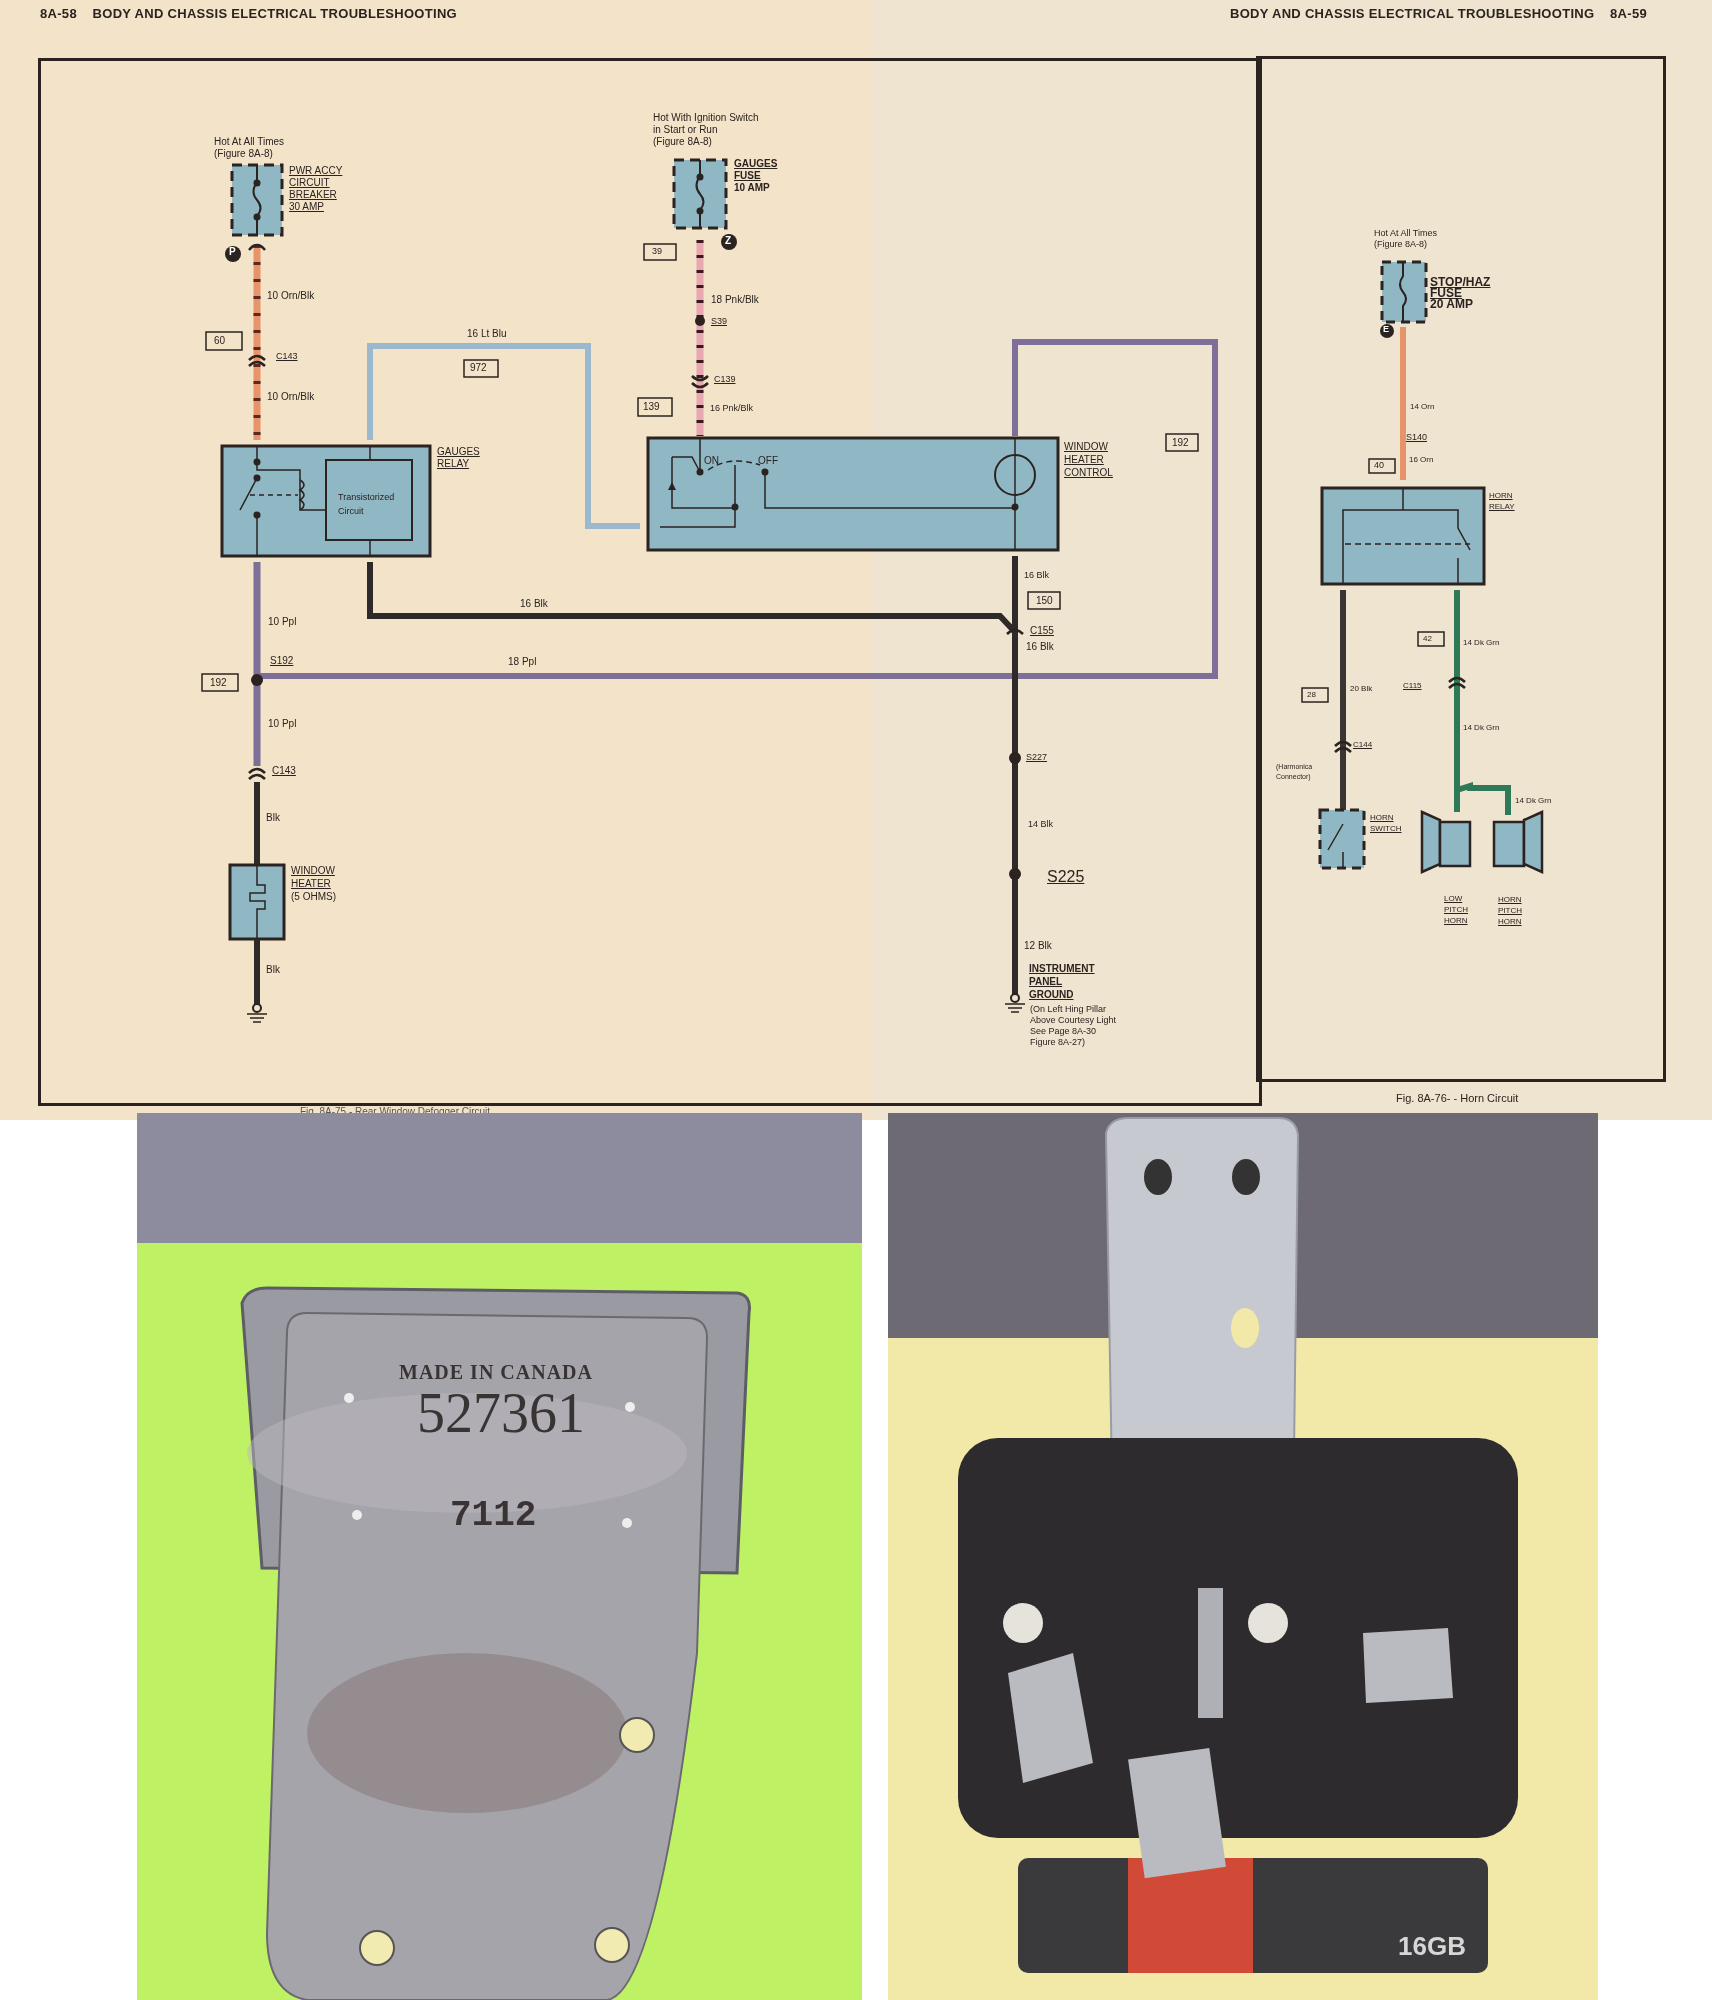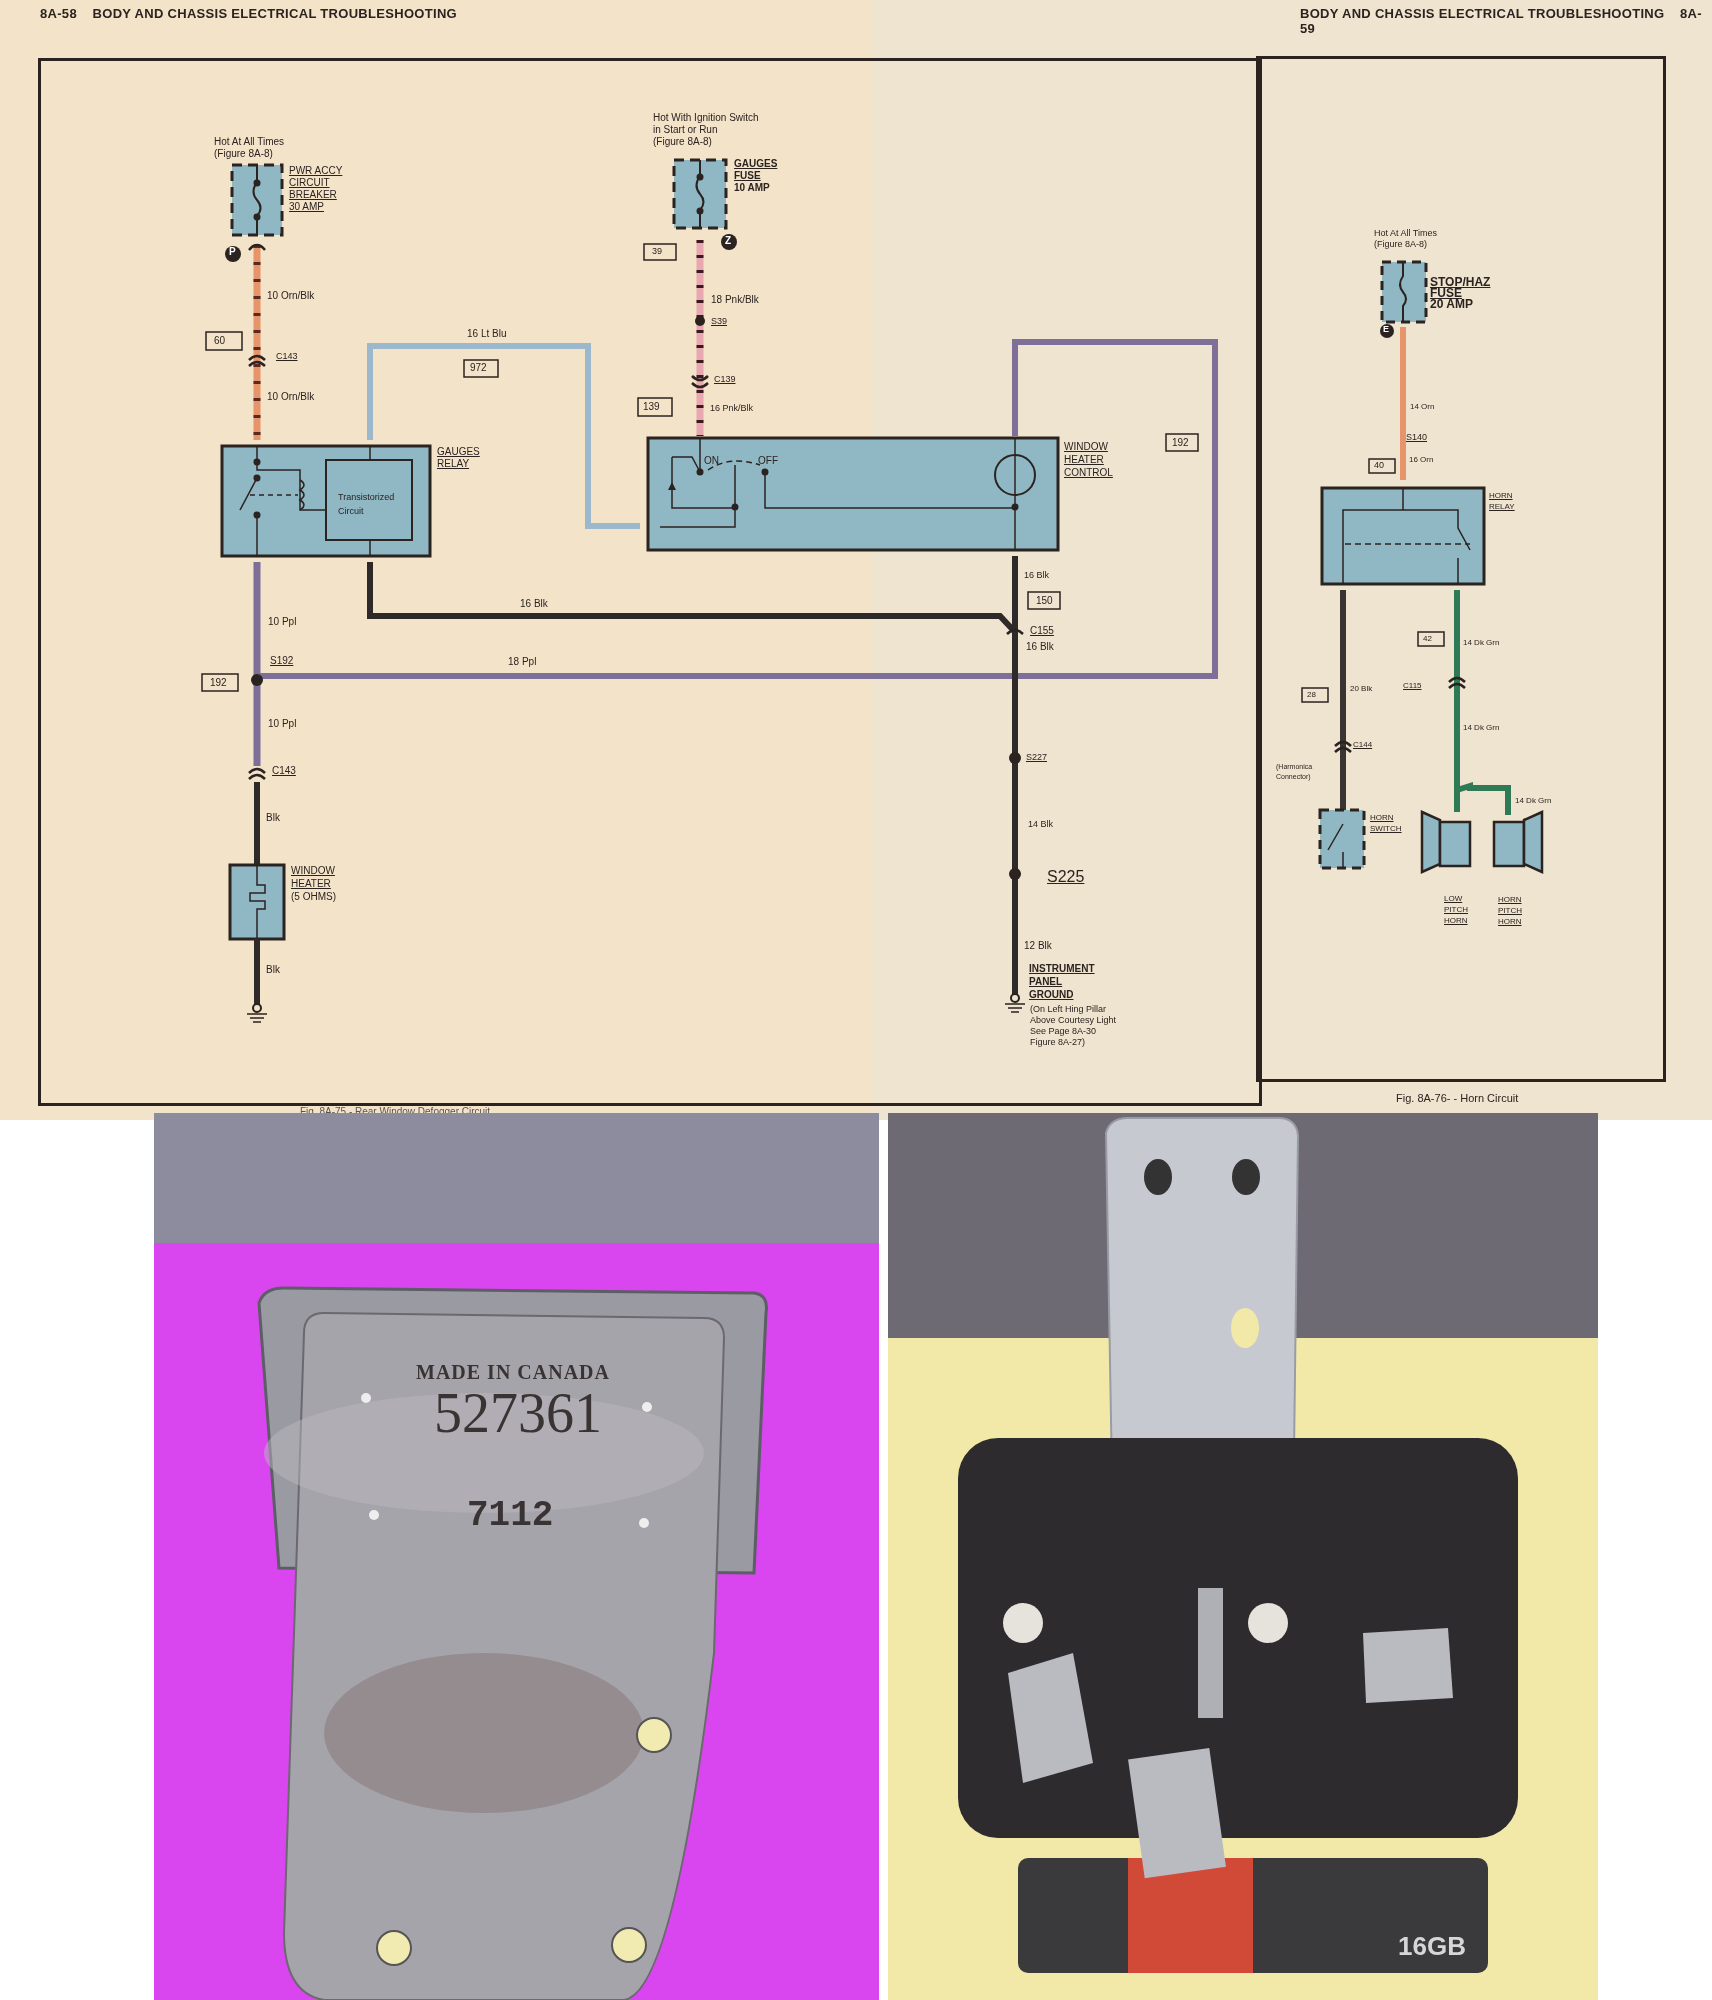--- a/index.html
+++ b/index.html
@@ -1,37 +1,37 @@
 <!DOCTYPE html>
 <html><head>
 <meta charset="utf-8">
 <style>
   html,body{margin:0;padding:0;}
   body{width:1712px;height:2000px;position:relative;overflow:hidden;background:#fff;font-family:"Liberation Sans",sans-serif;}
   .page{position:absolute;left:0;top:0;width:1712px;height:1120px;background:#f3e3c9;}
   .page-right{position:absolute;left:872px;top:0;width:840px;height:1120px;background:#efe4cf;}
   .hdr{position:absolute;top:6px;font-weight:bold;font-size:13px;color:#2b2320;letter-spacing:0.3px;}
   .frame{position:absolute;border:3px solid #2b2320;}
-  .photo-left{position:absolute;left:154px;top:1113px;width:725px;height:887px;background:#d946ef;overflow:hidden;}
+  .photo-left{position:absolute;left:137px;top:1113px;width:725px;height:887px;background:#bef264;overflow:hidden;}
   .photo-left .grey{position:absolute;left:0;top:0;width:740px;height:130px;background:#8c8c9e;}
   .photo-right{position:absolute;left:888px;top:1113px;width:710px;height:887px;background:#f2e9a9;overflow:hidden;}
   .photo-right .wall{position:absolute;left:0;top:0;width:710px;height:225px;background:#6d6a73;}
   .caption{position:absolute;font-size:11px;color:#2b2320;}
 </style>
 </head>
 <body>
 
 <div class="page">
   <div class="page-right"></div>
 
   <div class="hdr" style="left:40px;">
     <span>8A-58</span>&nbsp;&nbsp;&nbsp;
     <span>BODY AND CHASSIS ELECTRICAL TROUBLESHOOTING</span>
   </div>
-  <div class="hdr" style="left:1280px;padding-left:20px;">
+  <div class="hdr" style="left:1210px;padding-left:20px;">
     <span>BODY AND CHASSIS ELECTRICAL TROUBLESHOOTING</span>&nbsp;&nbsp;&nbsp;
     <span>8A-59</span>
   </div>
 
   <div class="frame" style="left:38px;top:58px;width:1218px;height:1042px;"></div>
   <div class="frame" style="left:1256px;top:56px;width:404px;height:1020px;"></div>
 
   <svg width="1712" height="1120" style="position:absolute;left:0;top:0;">
 
     <rect x="232" y="165" width="50" height="70" fill="#8fb7c4" stroke="#2b2320" stroke-width="3" stroke-dasharray="10,6"></rect>

